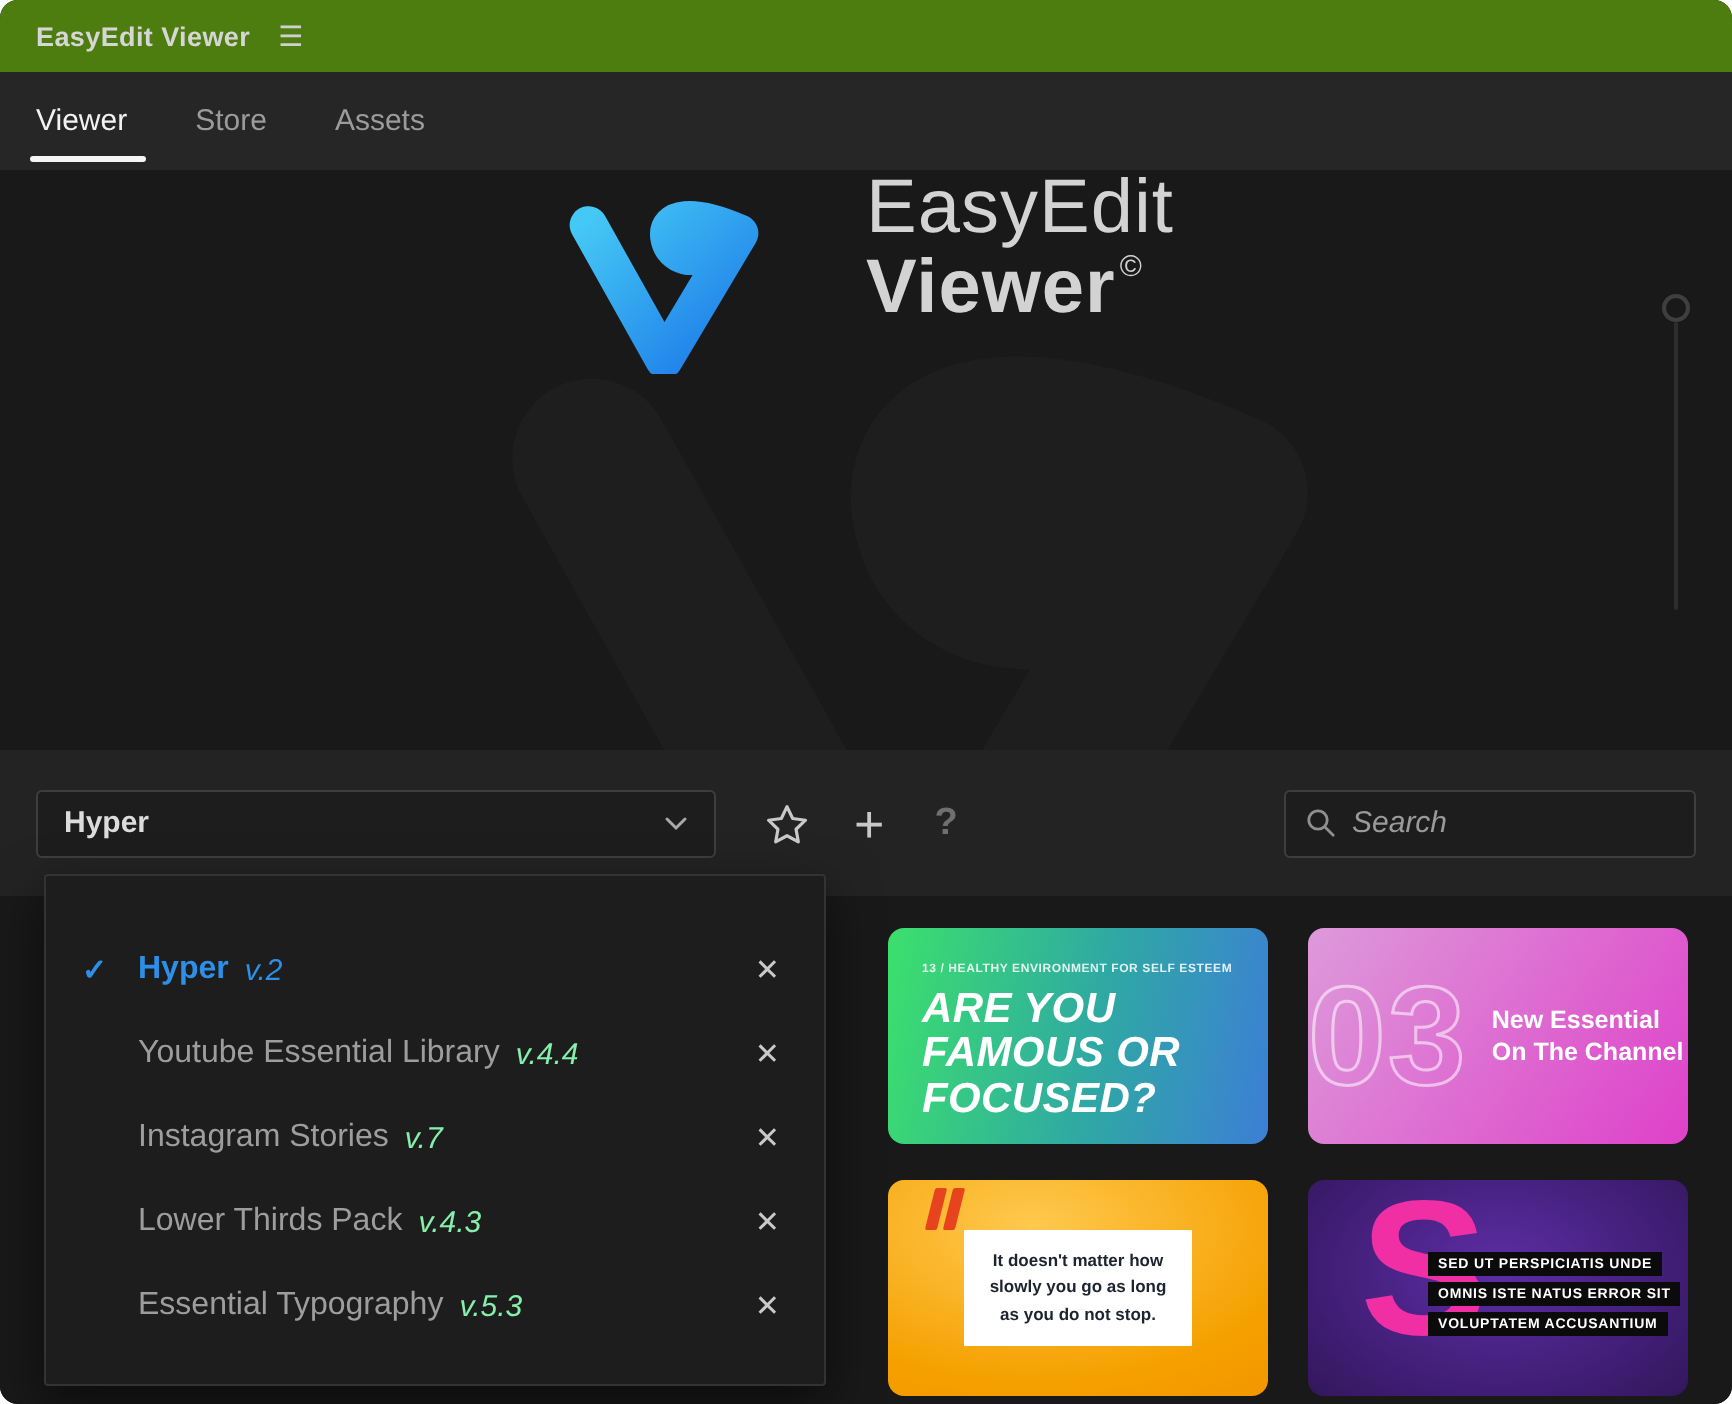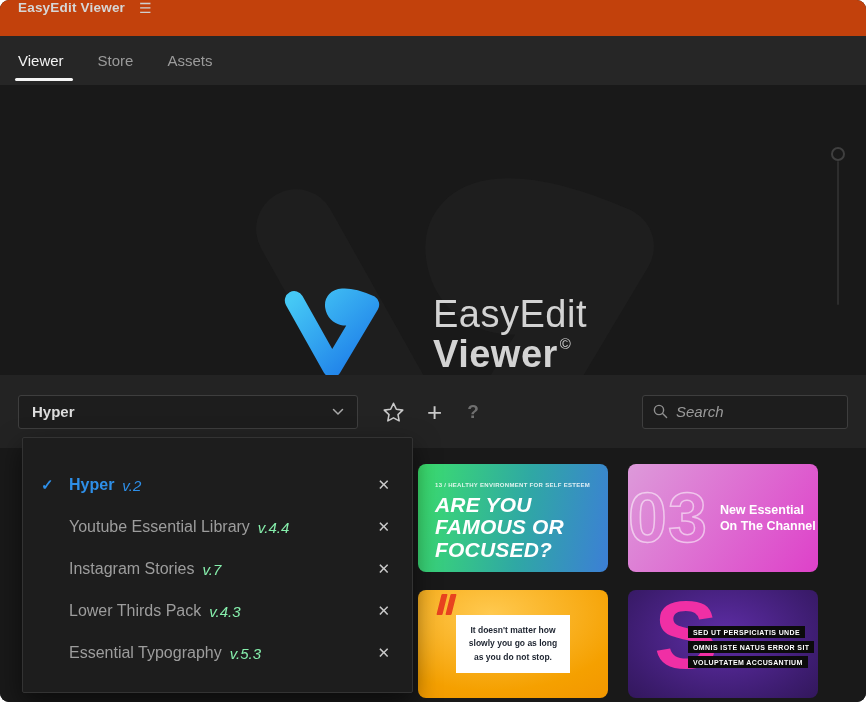--- a/index.html
+++ b/index.html
@@ -4,39 +4,39 @@
 <style>
   * { margin:0; padding:0; box-sizing:border-box; }
   html,body { background:#ffffff; font-family:"Liberation Sans", sans-serif; }
   .window {
     position:relative; width:866px; height:702px; background:#191919;
     border-radius:9px; overflow:hidden; margin:0 auto;
   }
   
   .titlebar {
     position:absolute; left:0; top:0; width:100%; height:36px;
-    background:#c2410c; display:flex; padding:0 18px;
+    background:#4d7c0f; display:flex; align-items:center; padding:0 18px;
   }
   .titlebar .app-title { font-size:13.5px; color:#d6d6d6; font-weight:600; letter-spacing:.2px; }
   .titlebar .menu { margin-left:14px; color:#cfcfcf; font-size:14px; cursor:default; }
   
   .tabbar {
     position:absolute; left:0; top:36px; width:100%; height:49px;
     background:#262626; display:flex; align-items:center; padding:0 18px; gap:34px;
   }
   .tab { position:relative; height:100%; display:flex; align-items:center; font-size:15px; color:#9b9b9b; cursor:pointer; }
   .tab.active { color:#f2f2f2; }
   .tab.active::after {
     content:""; position:absolute; left:-3px; right:-9px; bottom:4px;
     height:3px; background:#f5f5f5; border-radius:2px;
   }
   
   .hero { position:absolute; left:0; top:85px; width:100%; height:290px; background:#191919; overflow:hidden; }
   .hero .watermark { position:absolute; left:240px; top:28px; opacity:.9; }
-  .hero-center { position:relative; width:100%; height:100%; display:flex; align-items:flex-end; justify-content:center; gap:48px; }
+  .hero-center { position:relative; width:100%; height:100%; display:flex; align-items:flex-start; justify-content:center; gap:48px; }
   .brand-text { color:#d3d3d3; line-height:1.05; }
   .brand-top { font-size:38px; font-weight:400; letter-spacing:.5px; }
   .brand-bottom { font-size:38px; font-weight:700; letter-spacing:.5px; }
   .brand-bottom sup { font-size:15px; font-weight:400; vertical-align:18px; margin-left:2px; }
   .hero-slider { position:absolute; right:21px; top:62px; display:flex; flex-direction:column; align-items:center; }
   .slider-knob { width:14px; height:14px; border:2.5px solid #3f3f3f; border-radius:50%; background:transparent; }
   .slider-track { width:2.5px; height:144px; background:#2d2d2d; border-radius:2px; }
   
   .toolbar {
     position:absolute; left:0; top:375px; width:100%; height:73px;
@@ -56,21 +56,21 @@
     border-radius:3px; display:flex; align-items:center; padding:0 10px; gap:8px;
   }
   .search-box input {
     flex:1; background:transparent; border:none; outline:none;
     font-family:"Liberation Sans", sans-serif; font-size:15px; font-style:italic; color:#cccccc; min-width:0;
   }
   .search-box input::placeholder { color:#9a9a9a; font-style:italic; }
   
   .content { position:absolute; left:0; top:448px; width:100%; height:254px; background:#191919; }
   .thumb-grid {
-    position:absolute; left:418px; top:16px;
+    position:absolute; left:444px; top:16px;
     display:grid; grid-template-columns:190px 190px; grid-auto-rows:108px; column-gap:20px; row-gap:18px;
   }
   .thumb { border-radius:8px; overflow:hidden; position:relative; cursor:pointer; }
   .thumb-famous { background:linear-gradient(100deg,#3ce06c 0%,#2fa8a4 55%,#3c7fd6 100%); padding:18px 0 0 17px; }
   .thumb-famous .mini-caption { font-size:6px; color:rgba(255,255,255,.85); font-weight:600; letter-spacing:.3px; }
   .thumb-famous .big-title { margin-top:6px; width:162px; font-size:21px; font-weight:800; font-style:italic; color:#ffffff; line-height:1.06; letter-spacing:.2px; }
   .thumb-tutorials { background:linear-gradient(125deg,#dd9ada 0%,#de41c9 100%); display:flex; align-items:center; justify-content:center; gap:12px; }
   .outline-number { font-size:70px; font-weight:700; color:transparent; -webkit-text-stroke:1.5px rgba(255,255,255,.55); letter-spacing:1px; }
   .thumb-tutorials .tut-title { width:108px; font-size:12.5px; font-weight:800; color:#ffffff; line-height:1.3; }
   .thumb-quote { background:radial-gradient(130% 130% at 38% 22%,#ffc94f 0%,#f5a000 55%,#ef8c00 100%); display:flex; align-items:center; justify-content:center; }

